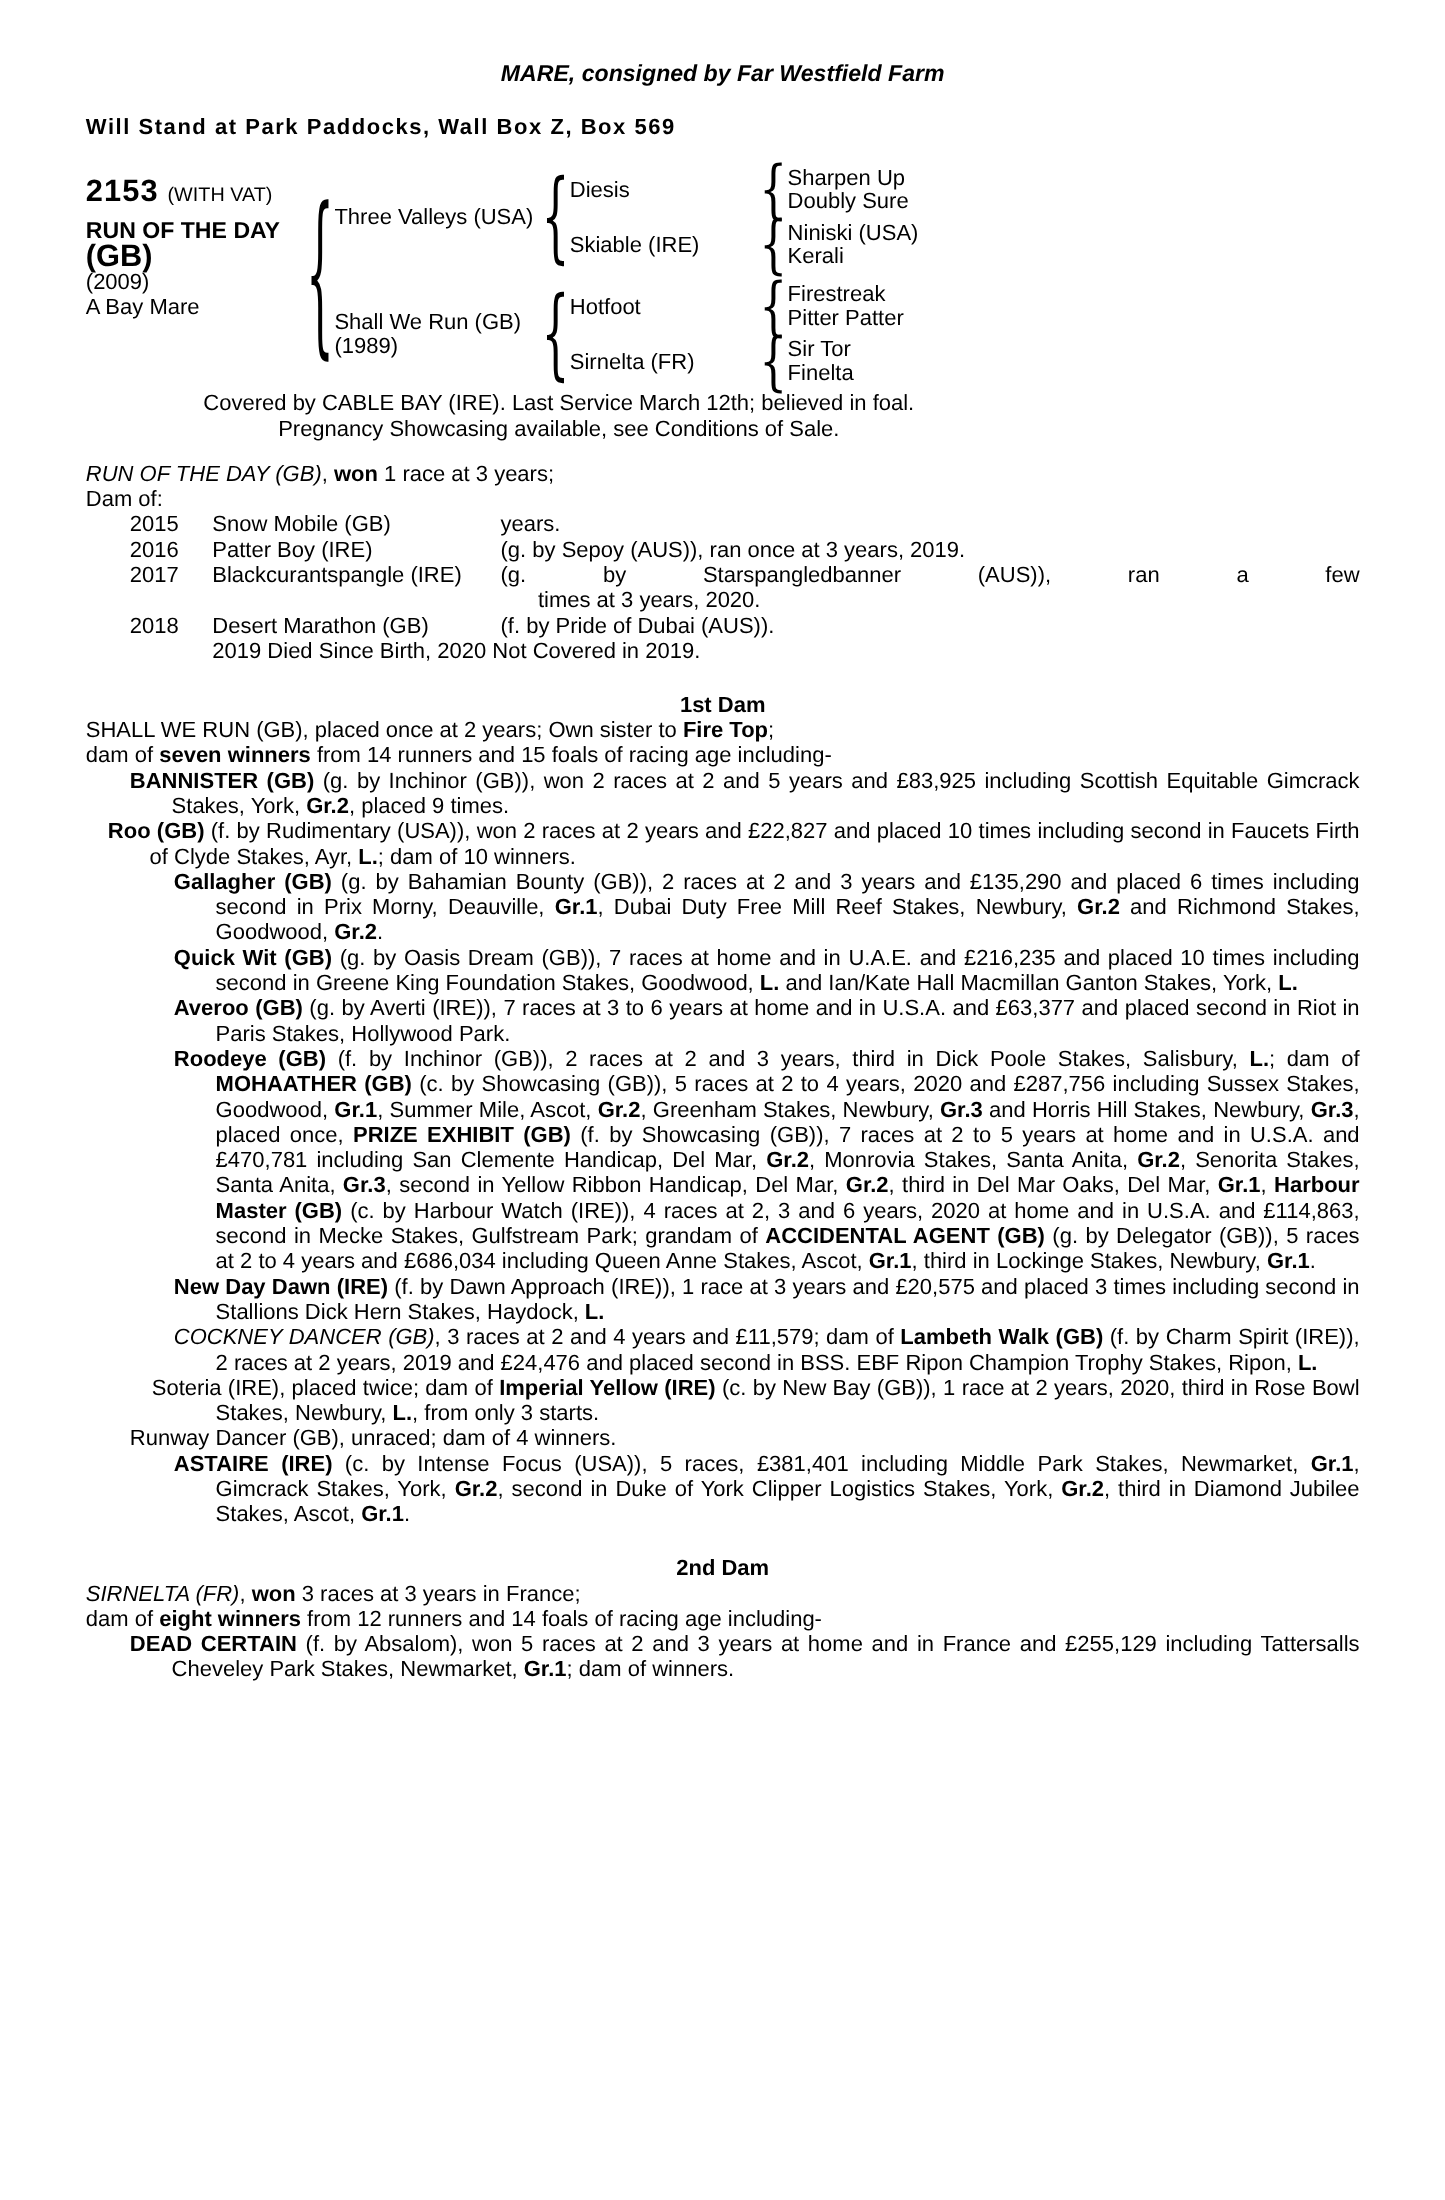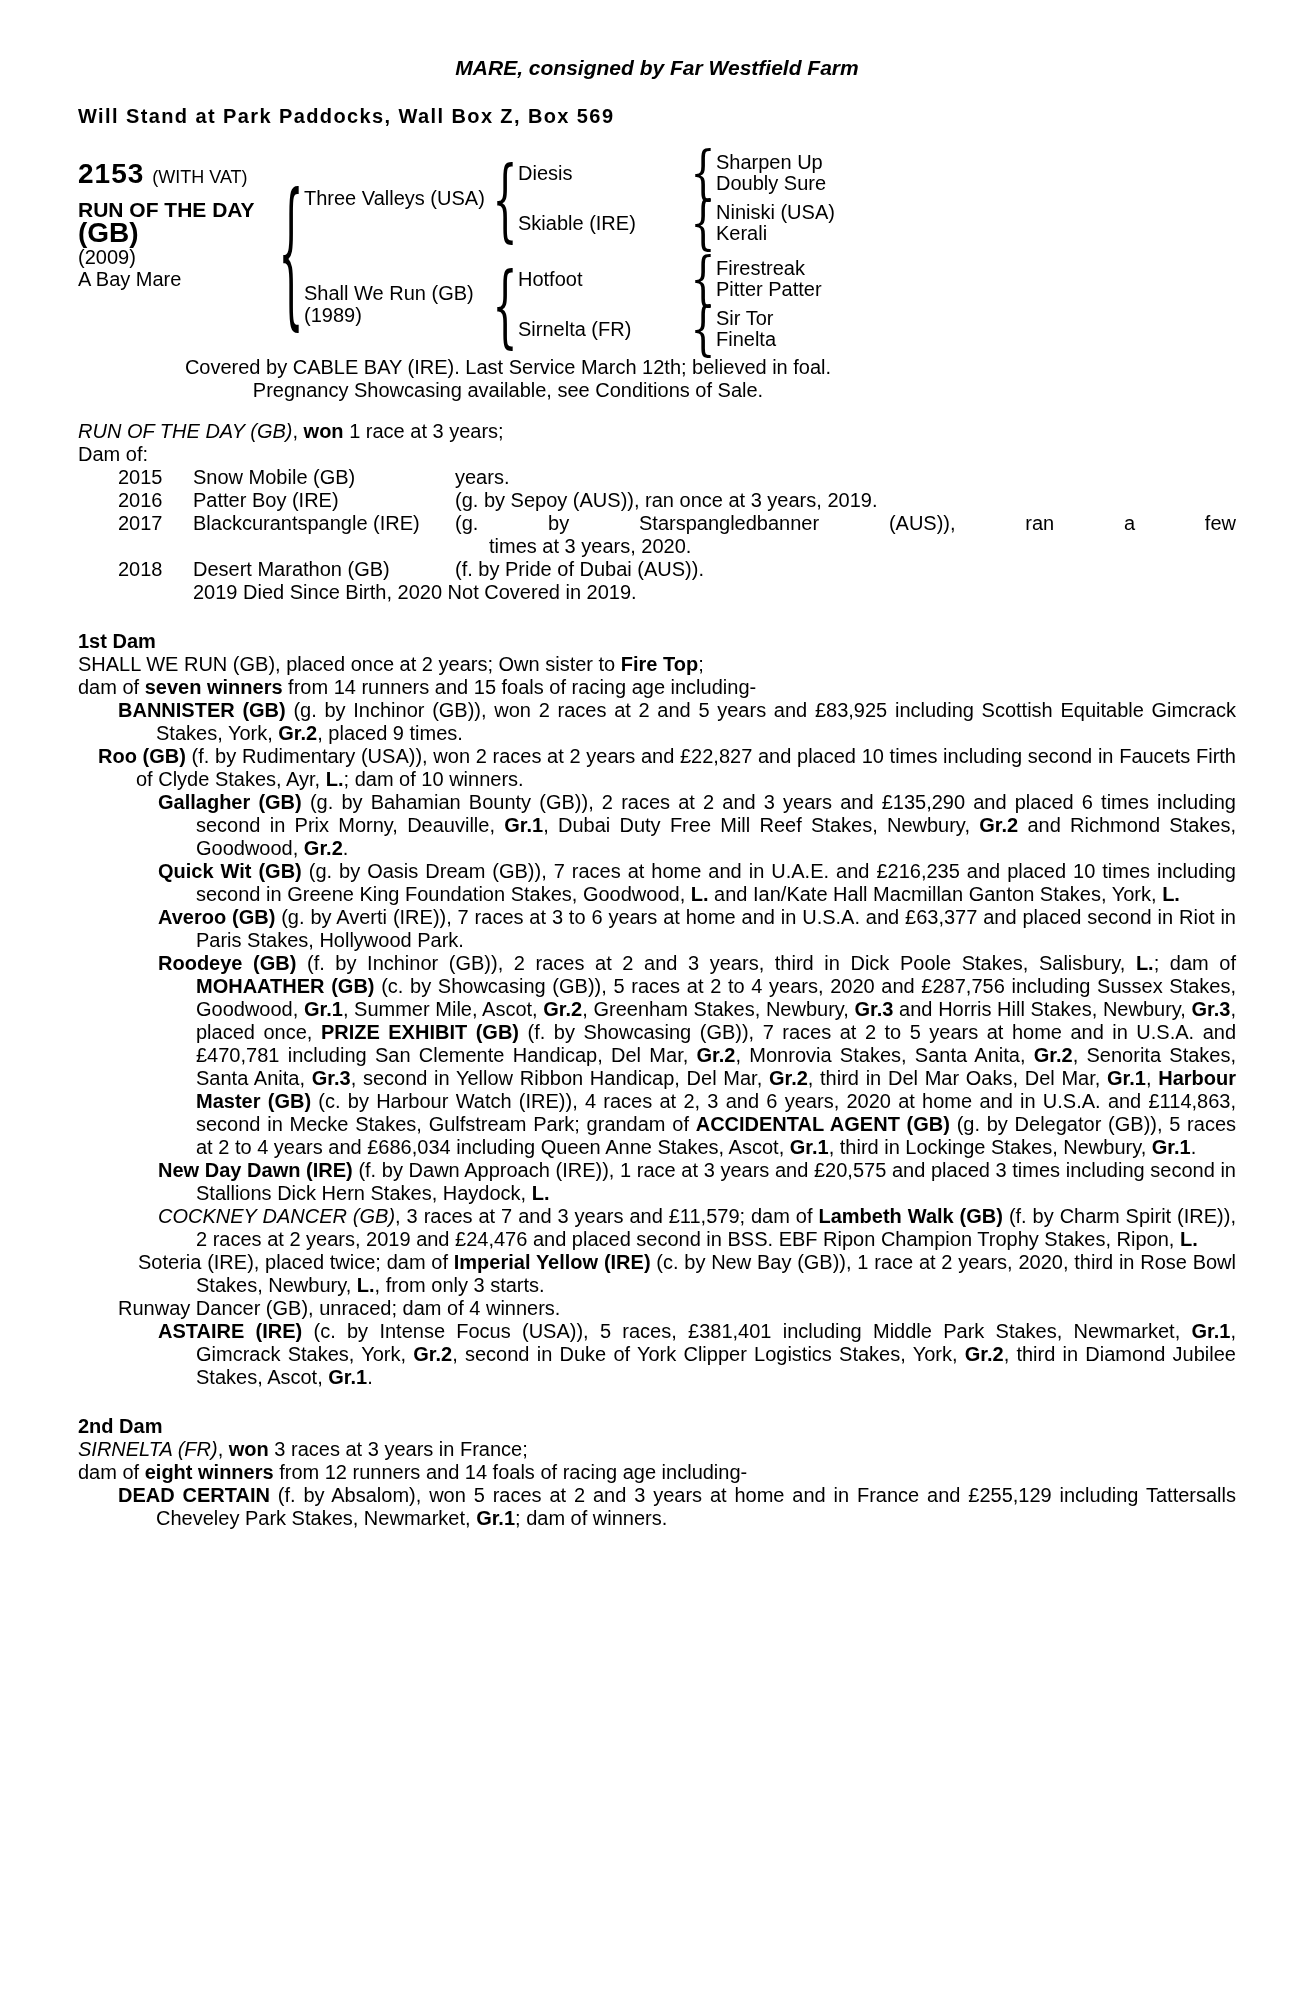--- a/index.html
+++ b/index.html
@@ -55,21 +55,21 @@
   .p-year{width:75px;flex:0 0 auto;}
   .p-name{width:262px;flex:0 0 auto;}
   .p-desc{flex:1;}
   .desc-line{text-align:left;}
   .desc-line:not(:last-child){text-align:justify;text-align-last:justify;}
   .desc-line + .desc-line{padding-left:34px;}
   .produce-note{margin-left:115px;}
 
   
   .dam-section{margin-top:26px;}
-  .sec-heading{font-weight:bold;}
+  .sec-heading{font-weight:bold;text-align:center;}
   .rich-para{margin:0;text-align:justify;}
 </style>
 </head>
 <body>
 
 <div class="page-title">MARE, consigned by Far Westfield Farm</div>
 
 <div class="stand-line">Will Stand at Park Paddocks, Wall Box Z, Box 569</div>
 
 <div class="pedigree">
@@ -202,21 +202,21 @@
   <div>
       <p class="rich-para" style="padding-left: 0px; text-indent: 0px;"><span>SHALL WE RUN (GB), placed once at 2 years; Own sister to </span><span class="b">Fire Top</span><span>;</span></p>
       <p class="rich-para" style="padding-left: 0px; text-indent: 0px;"><span>dam of </span><span class="b">seven winners</span><span> from 14 runners and 15 foals of racing age including-</span></p>
       <p class="rich-para" style="padding-left: 78px; text-indent: -38px;"><span class="b">BANNISTER (GB)</span><span> (g. by Inchinor (GB)), won 2 races at 2 and 5 years and £83,925 including Scottish Equitable Gimcrack Stakes, York, </span><span class="b">Gr.2</span><span>, placed 9 times.</span></p>
       <p class="rich-para" style="padding-left: 58px; text-indent: -38px;"><span class="b">Roo (GB)</span><span> (f. by Rudimentary (USA)), won 2 races at 2 years and £22,827 and placed 10 times including second in Faucets Firth of Clyde Stakes, Ayr, </span><span class="b">L.</span><span>; dam of 10 winners.</span></p>
       <p class="rich-para" style="padding-left: 118px; text-indent: -38px;"><span class="b">Gallagher (GB)</span><span> (g. by Bahamian Bounty (GB)), 2 races at 2 and 3 years and £135,290 and placed 6 times including second in Prix Morny, Deauville, </span><span class="b">Gr.1</span><span>, Dubai Duty Free Mill Reef Stakes, Newbury, </span><span class="b">Gr.2</span><span> and Richmond Stakes, Goodwood, </span><span class="b">Gr.2</span><span>.</span></p>
       <p class="rich-para" style="padding-left: 118px; text-indent: -38px;"><span class="b">Quick Wit (GB)</span><span> (g. by Oasis Dream (GB)), 7 races at home and in U.A.E. and £216,235 and placed 10 times including second in Greene King Foundation Stakes, Goodwood, </span><span class="b">L.</span><span> and Ian/Kate Hall Macmillan Ganton Stakes, York, </span><span class="b">L.</span></p>
       <p class="rich-para" style="padding-left: 118px; text-indent: -38px;"><span class="b">Averoo (GB)</span><span> (g. by Averti (IRE)), 7 races at 3 to 6 years at home and in U.S.A. and £63,377 and placed second in Riot in Paris Stakes, Hollywood Park.</span></p>
       <p class="rich-para" style="padding-left: 118px; text-indent: -38px;"><span class="b">Roodeye (GB)</span><span> (f. by Inchinor (GB)), 2 races at 2 and 3 years, third in Dick Poole Stakes, Salisbury, </span><span class="b">L.</span><span>; dam of </span><span class="b">MOHAATHER (GB)</span><span> (c. by Showcasing (GB)), 5 races at 2 to 4 years, 2020 and £287,756 including Sussex Stakes, Goodwood, </span><span class="b">Gr.1</span><span>, Summer Mile, Ascot, </span><span class="b">Gr.2</span><span>, Greenham Stakes, Newbury, </span><span class="b">Gr.3</span><span> and Horris Hill Stakes, Newbury, </span><span class="b">Gr.3</span><span>, placed once, </span><span class="b">PRIZE EXHIBIT (GB)</span><span> (f. by Showcasing (GB)), 7 races at 2 to 5 years at home and in U.S.A. and £470,781 including San Clemente Handicap, Del Mar, </span><span class="b">Gr.2</span><span>, Monrovia Stakes, Santa Anita, </span><span class="b">Gr.2</span><span>, Senorita Stakes, Santa Anita, </span><span class="b">Gr.3</span><span>, second in Yellow Ribbon Handicap, Del Mar, </span><span class="b">Gr.2</span><span>, third in Del Mar Oaks, Del Mar, </span><span class="b">Gr.1</span><span>, </span><span class="b">Harbour Master (GB)</span><span> (c. by Harbour Watch (IRE)), 4 races at 2, 3 and 6 years, 2020 at home and in U.S.A. and £114,863, second in Mecke Stakes, Gulfstream Park; grandam of </span><span class="b">ACCIDENTAL AGENT (GB)</span><span> (g. by Delegator (GB)), 5 races at 2 to 4 years and £686,034 including Queen Anne Stakes, Ascot, </span><span class="b">Gr.1</span><span>, third in Lockinge Stakes, Newbury, </span><span class="b">Gr.1</span><span>.</span></p>
       <p class="rich-para" style="padding-left: 118px; text-indent: -38px;"><span class="b">New Day Dawn (IRE)</span><span> (f. by Dawn Approach (IRE)), 1 race at 3 years and £20,575 and placed 3 times including second in Stallions Dick Hern Stakes, Haydock, </span><span class="b">L.</span></p>
-      <p class="rich-para" style="padding-left: 118px; text-indent: -38px;"><span class="i">COCKNEY DANCER (GB)</span><span>, 3 races at 7 and 3 years and £11,579; dam of </span><span class="b">Lambeth Walk (GB)</span><span> (f. by Charm Spirit (IRE)), 2 races at 2 years, 2019 and £24,476 and placed second in BSS. EBF Ripon Champion Trophy Stakes, Ripon, </span><span class="b">L.</span></p>
+      <p class="rich-para" style="padding-left: 118px; text-indent: -38px;"><span class="i">COCKNEY DANCER (GB)</span><span>, 3 races at 2 and 4 years and £11,579; dam of </span><span class="b">Lambeth Walk (GB)</span><span> (f. by Charm Spirit (IRE)), 2 races at 2 years, 2019 and £24,476 and placed second in BSS. EBF Ripon Champion Trophy Stakes, Ripon, </span><span class="b">L.</span></p>
       <p class="rich-para" style="padding-left: 118px; text-indent: -58px;"><span>Soteria (IRE), placed twice; dam of </span><span class="b">Imperial Yellow (IRE)</span><span> (c. by New Bay (GB)), 1 race at 2 years, 2020, third in Rose Bowl Stakes, Newbury, </span><span class="b">L.</span><span>, from only 3 starts.</span></p>
       <p class="rich-para" style="padding-left: 78px; text-indent: -38px;"><span>Runway Dancer (GB), unraced; dam of 4 winners.</span></p>
       <p class="rich-para" style="padding-left: 118px; text-indent: -38px;"><span class="b">ASTAIRE (IRE)</span><span> (c. by Intense Focus (USA)), 5 races, £381,401 including Middle Park Stakes, Newmarket, </span><span class="b">Gr.1</span><span>, Gimcrack Stakes, York, </span><span class="b">Gr.2</span><span>, second in Duke of York Clipper Logistics Stakes, York, </span><span class="b">Gr.2</span><span>, third in Diamond Jubilee Stakes, Ascot, </span><span class="b">Gr.1</span><span>.</span></p>
     </div>
 </section>
 
 <section class="dam-section">
   <div class="sec-heading">2nd Dam</div>
   <div>
       <p class="rich-para" style="padding-left: 0px; text-indent: 0px;"><span class="i">SIRNELTA (FR)</span><span>, </span><span class="b">won</span><span> 3 races at 3 years in France;</span></p>

